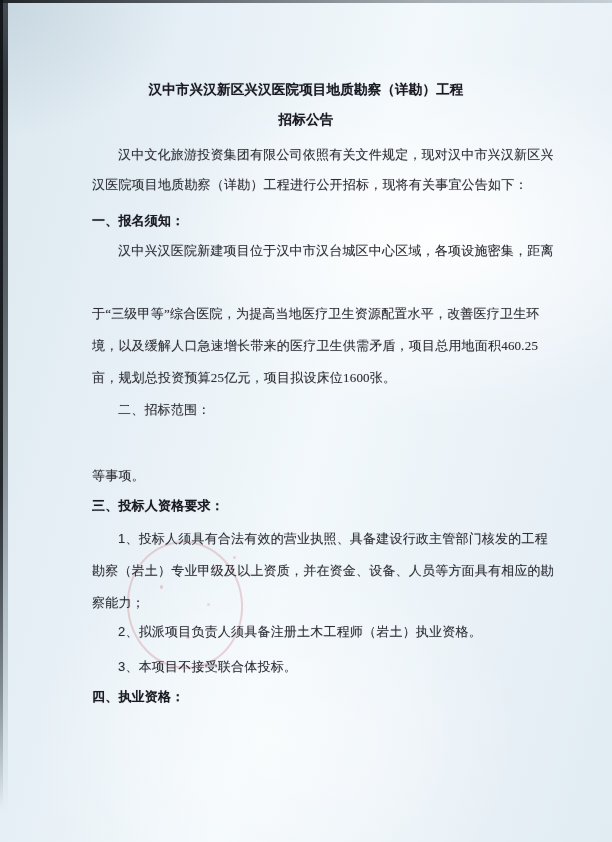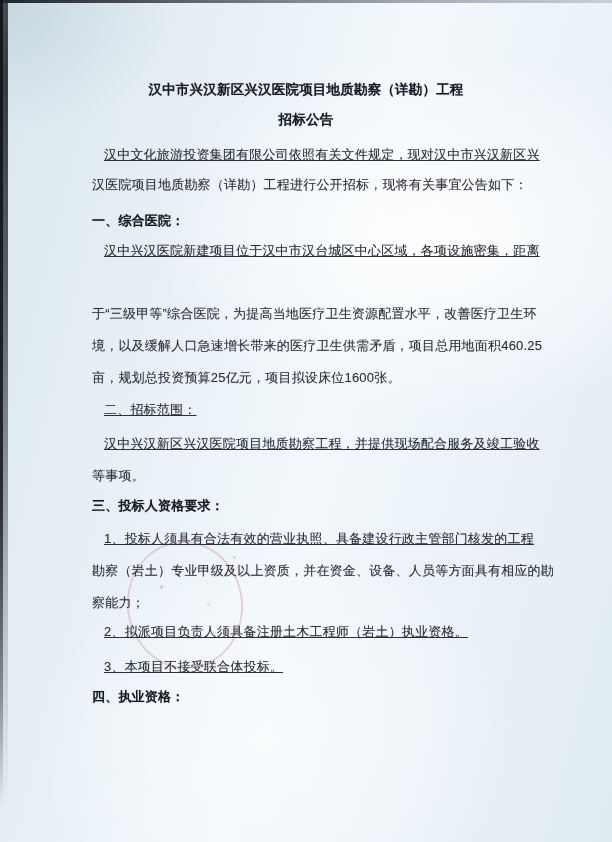--- a/index.html
+++ b/index.html
@@ -51,22 +51,22 @@
   .ln{
     position:absolute;
     font-size:13px;line-height:15px;
     color:#2e2e36;
     letter-spacing:.2px;
     white-space:nowrap;
     text-shadow:0 0 1px rgba(46,46,54,.3);
   }
   .bold{font-weight:700;color:#191922;text-shadow:0 0 1px rgba(20,20,30,.35);}
   .center{left:50%;transform:translateX(-50%);}
-  .m0{left:92px;}   
-  .m1{left:104px;text-decoration:underline;}  
+  .m0{left:92px;font-family:Liberation Serif, serif;}   
+  .m1{left:118px;}  
   .t-title{top:82px;font-size:13.5px;}
   .t-sub{top:112px;font-size:13.5px;}
   .t-p1a{top:147px;} .t-p1b{top:177px;}
   .t-h1{top:213px;}
   .t-p2a{top:243px;} .t-p2b{top:274px;} .t-p2c{top:306px;} .t-p2d{top:338px;} .t-p2e{top:370px;}
   .t-h2{top:402px;}
   .t-p3a{top:436px;} .t-p3b{top:468px;}
   .t-h3{top:498px;}
   .t-i1a{top:531px;} .t-i1b{top:563px;} .t-i1c{top:595px;}
   .t-i2{top:624px;text-align:right;}
@@ -88,28 +88,27 @@
   <span class="speck s3"></span>
   <span class="speck s4"></span>
   <span class="speck s5"></span>
 
   <div class="ln bold center t-title">汉中市兴汉新区兴汉医院项目地质勘察（详勘）工程</div>
   <div class="ln bold center t-sub">招标公告</div>
 
   <div class="ln m1 t-p1a">汉中文化旅游投资集团有限公司依照有关文件规定，现对汉中市兴汉新区兴</div>
   <div class="ln m0 t-p1b">汉医院项目地质勘察（详勘）工程进行公开招标，现将有关事宜公告如下：</div>
 
-  <div class="ln bold m0 t-h1">一、综合医院：</div>
+  <div class="ln bold m0 t-h1">一、报名须知：</div>
   <div class="ln m1 t-p2a">汉中兴汉医院新建项目位于汉中市汉台城区中心区域，各项设施密集，距离</div>
   <div class="ln m0 t-p2c">于“三级甲等”综合医院，为提高当地医疗卫生资源配置水平，改善医疗卫生环</div>
   <div class="ln m0 t-p2d">境，以及缓解人口急速增长带来的医疗卫生供需矛盾，项目总用地面积460.25</div>
   <div class="ln m0 t-p2e">亩，规划总投资预算25亿元，项目拟设床位1600张。</div>
 
   <div class="ln m1 t-h2">二、招标范围：</div>
-  <div class="ln m1 t-p3a">汉中兴汉新区兴汉医院项目地质勘察工程，并提供现场配合服务及竣工验收</div>
   <div class="ln m0 t-p3b">等事项。</div>
 
   <div class="ln bold m0 t-h3">三、投标人资格要求：</div>
   <div class="ln m1 t-i1a">1、投标人须具有合法有效的营业执照、具备建设行政主管部门核发的工程</div>
   <div class="ln m0 t-i1b">勘察（岩土）专业甲级及以上资质，并在资金、设备、人员等方面具有相应的勘</div>
   <div class="ln m0 t-i1c">察能力；</div>
   <div class="ln m1 t-i2">2、拟派项目负责人须具备注册土木工程师（岩土）执业资格。</div>
   <div class="ln m1 t-i3">3、本项目不接受联合体投标。</div>
 
   <div class="ln bold m0 t-h4">四、执业资格：</div>

